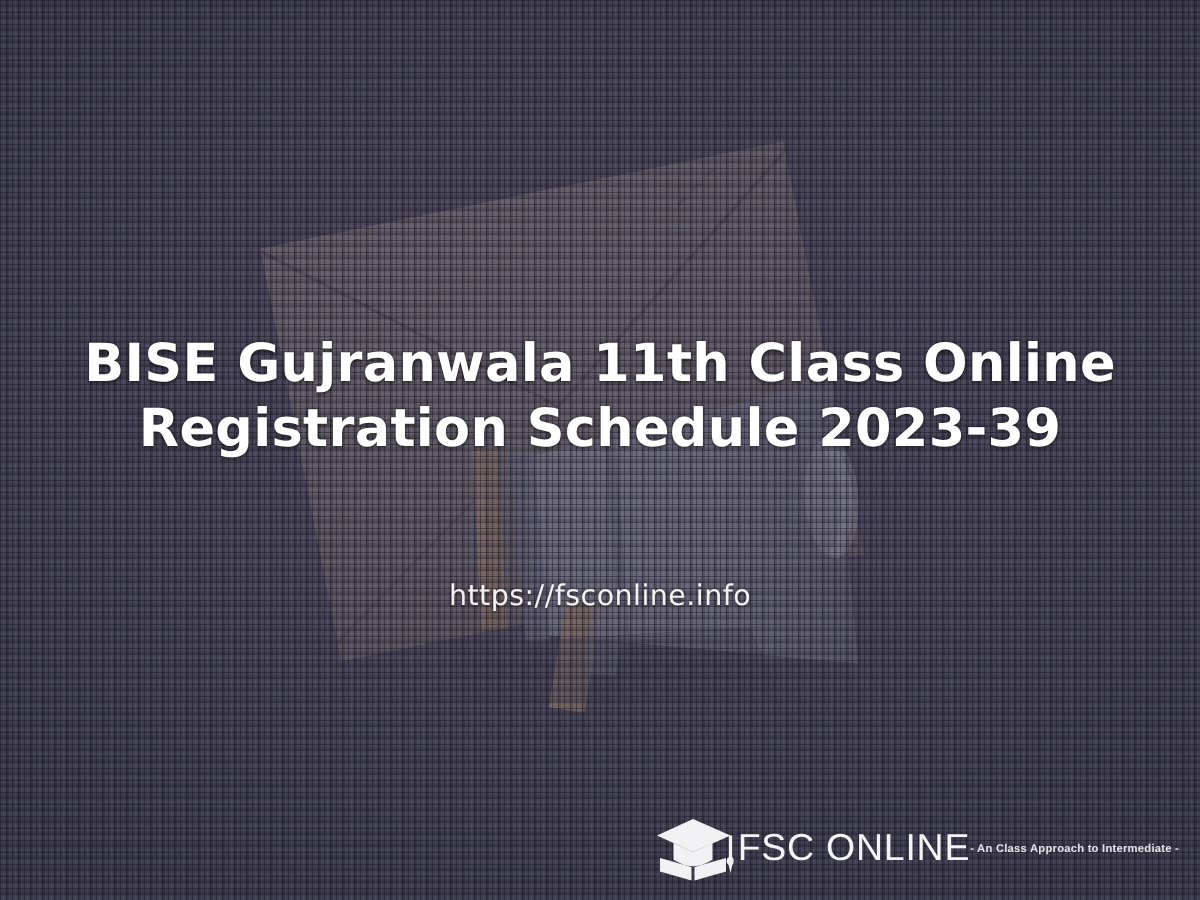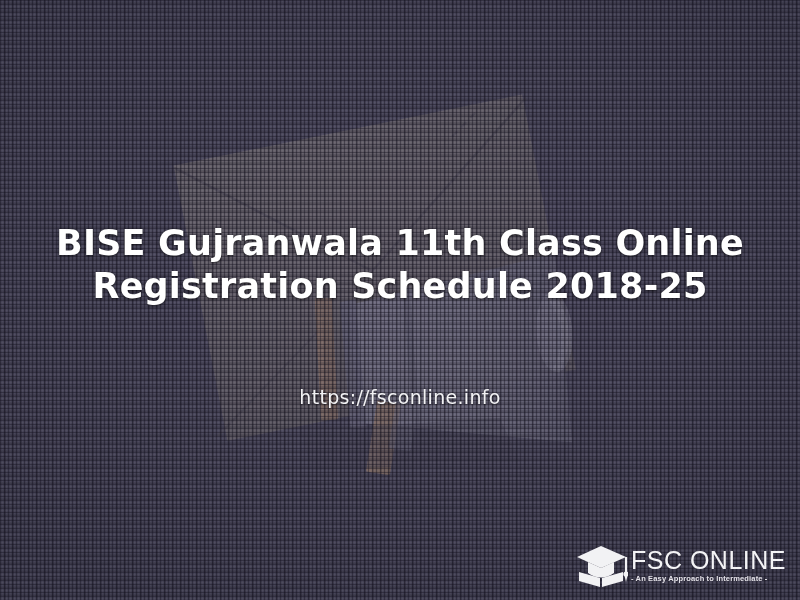--- a/index.html
+++ b/index.html
@@ -101,21 +101,21 @@
   .brand {
     position: absolute;
     right: 14px;
     bottom: 12px;
     z-index: 12;
     display: flex;
     align-items: center;
     gap: 3px;
   }
   .brand-cap { width: 52px; height: 46px; display: block; }
-  .brand-text { display: flex; flex-direction: column; }
+  .brand-text { display: flex; flex-direction: row; align-items: center; }
   .brand-name {
     color: #f4f4f6;
     font-family: "Liberation Sans", sans-serif;
     font-weight: 400;
     font-size: 25px;
     letter-spacing: 0.5px;
     line-height: 26px;
     white-space: nowrap;
   }
   .brand-tag {
@@ -180,38 +180,38 @@
     <rect x="392" y="404" width="22" height="46" rx="2" fill="#8f8ea0" opacity="0.6" transform="rotate(9 403 427)"></rect>
 
     <polygon points="300,430 500,418 520,462 312,470" fill="#3a3848" opacity="0.35"></polygon>
   </svg>
 
   <div class="texture"></div>
   <div class="texture-blocks"></div>
 
   <div class="headline">
     <span class="line">BISE Gujranwala 11th Class Online</span>
-    <span class="line">Registration Schedule 2018-25</span>
+    <span class="line">Registration Schedule 2023-39</span>
   </div>
 
   <div class="url">https://fsconline.info</div>
 
   <div class="brand">
     <svg class="brand-cap" viewBox="0 0 52 46" xmlns="http://www.w3.org/2000/svg">
 
       <polygon points="25,4 50,15 25,26 1,15" fill="#f2f2f4"></polygon>
 
       <path d="M12,20 L12,31 q13,9 26,0 L38,20 L25,26 z" fill="#f2f2f4"></path>
 
       <path d="M50,15 L50,30" stroke="#f2f2f4" stroke-width="2.2" fill="none"></path>
       <circle cx="50" cy="32" r="2.6" fill="#f2f2f4"></circle>
       <path d="M48.6,34 l1.4,6 l1.4,-6 z" fill="#f2f2f4"></path>
 
       <path d="M3,30 L24,36 L24,45 L3,39 z" fill="#f2f2f4"></path>
       <path d="M47,30 L26,36 L26,45 L47,39 z" fill="#f2f2f4"></path>
     </svg>
     <span class="brand-text">
       <span class="brand-name">FSC ONLINE</span>
-      <span class="brand-tag">- An Easy Approach to Intermediate -</span>
+      <span class="brand-tag">- An Class Approach to Intermediate -</span>
     </span>
   </div>
 
 </div>
 
 </body></html>

